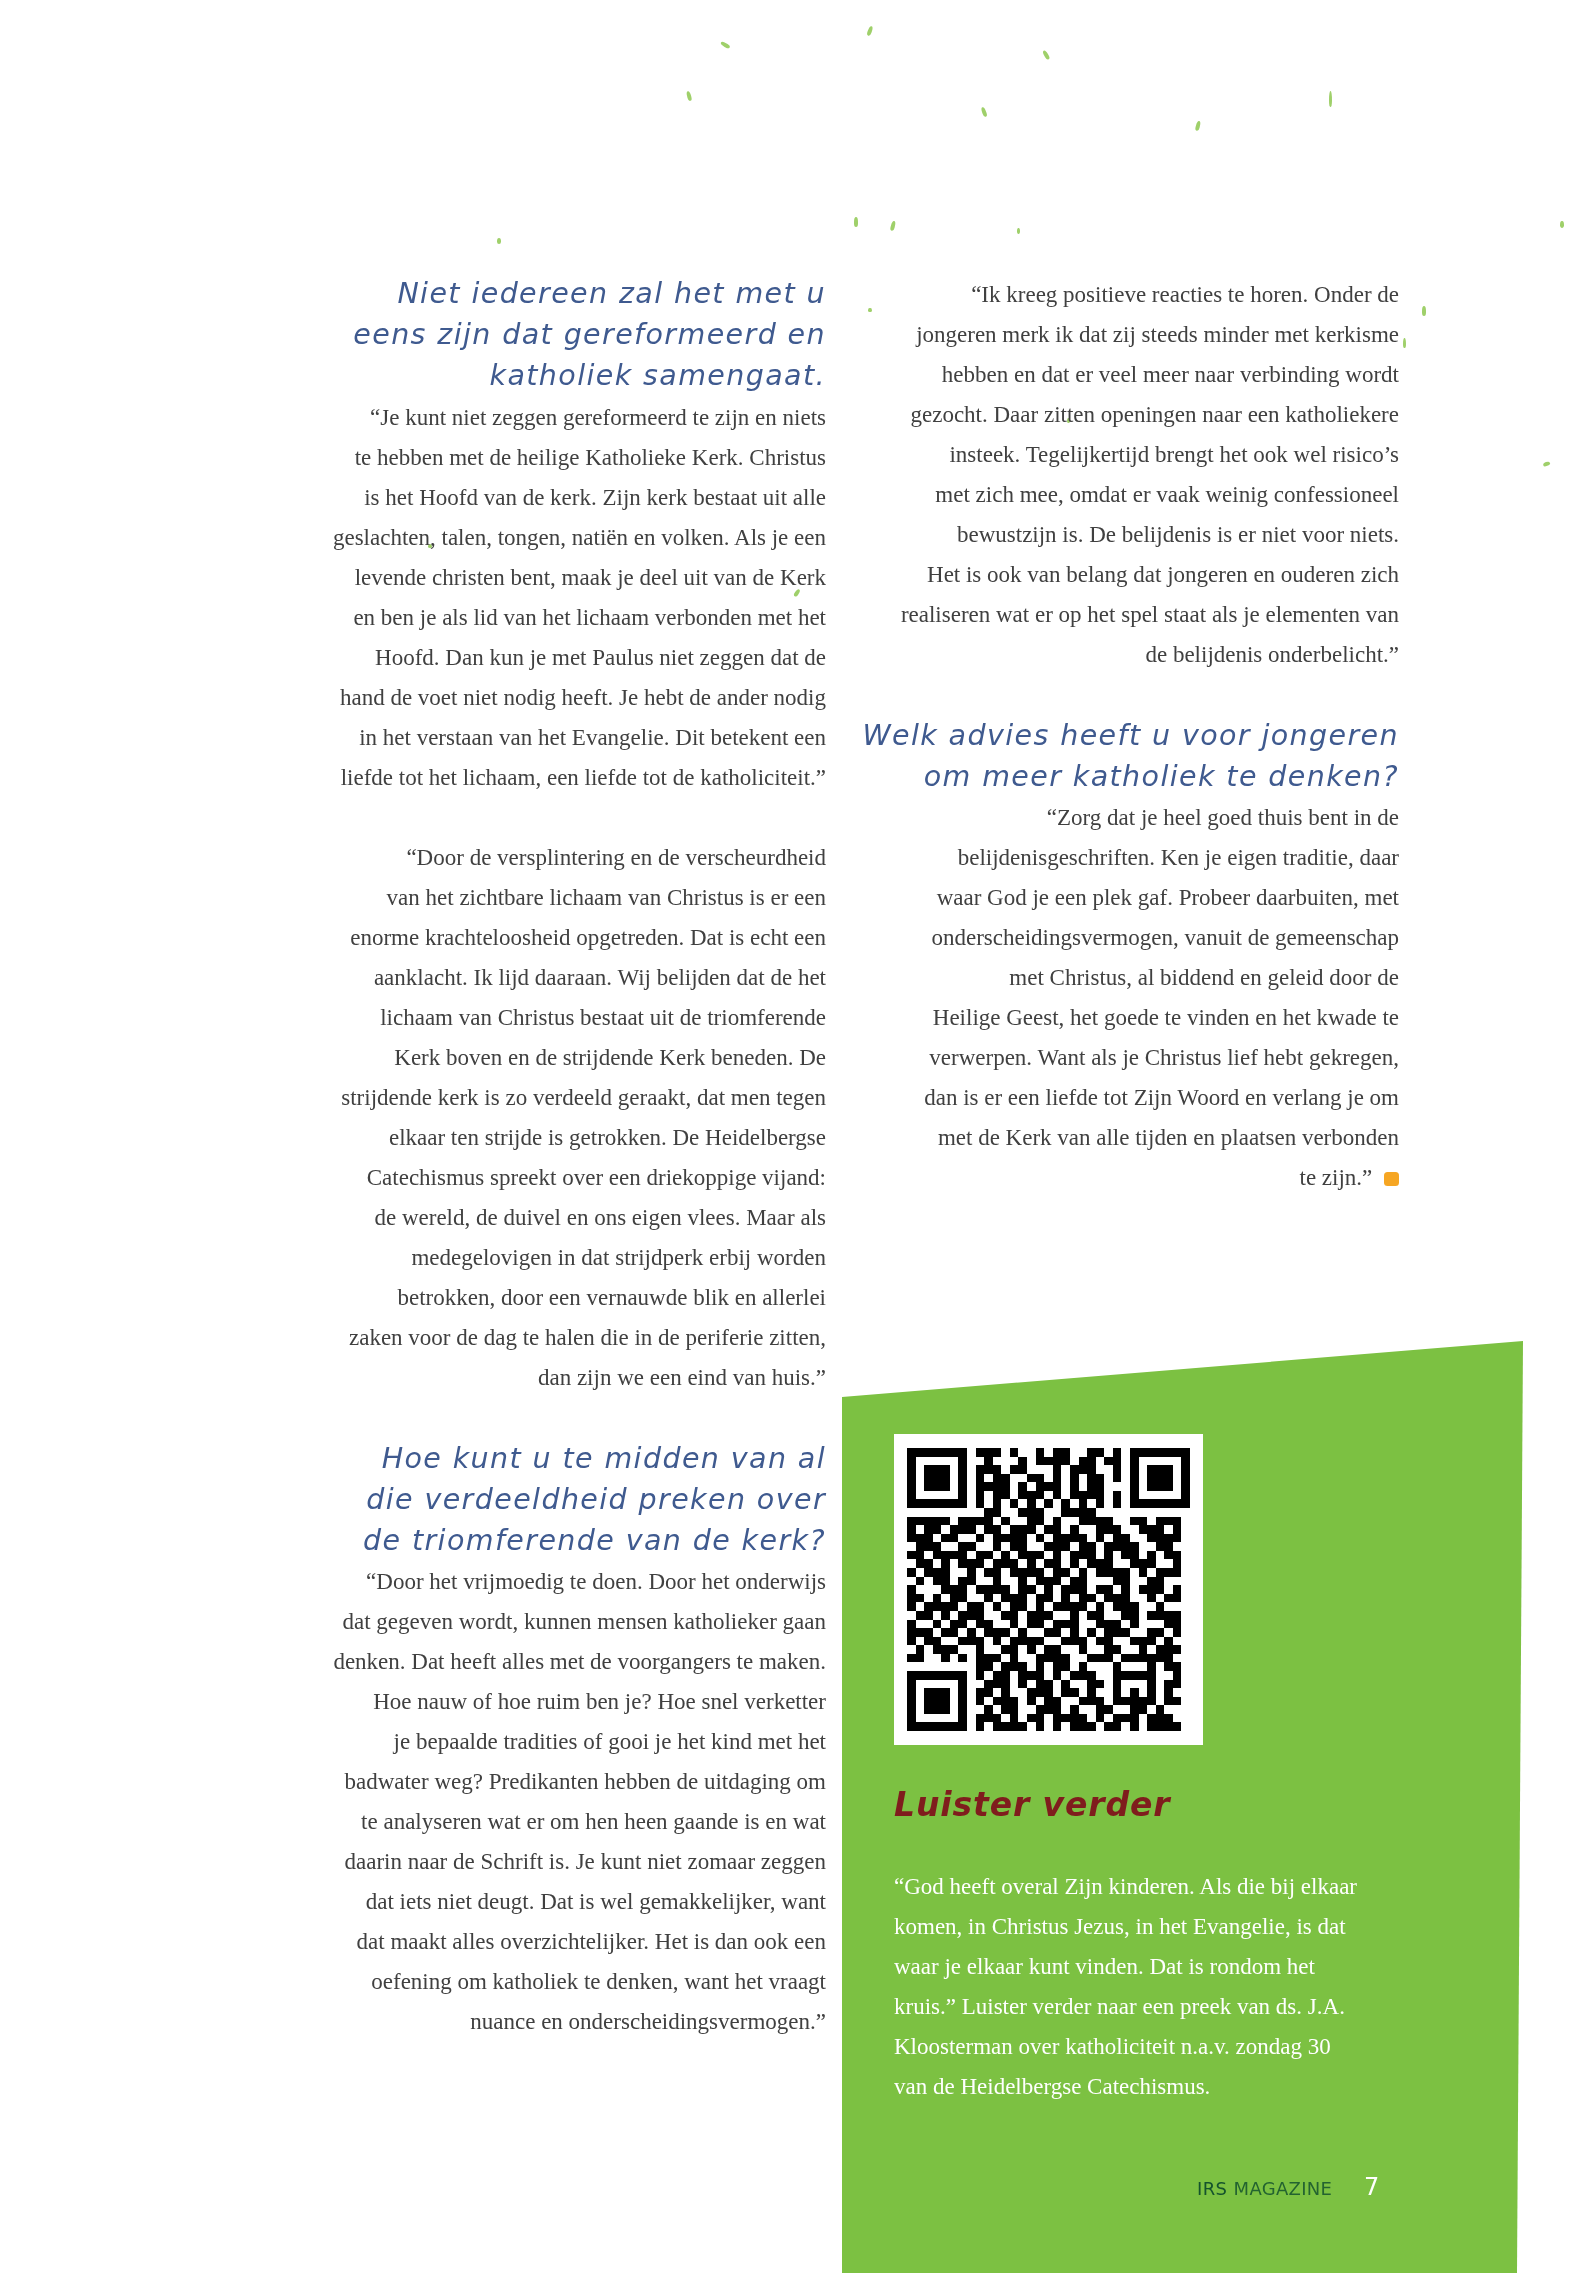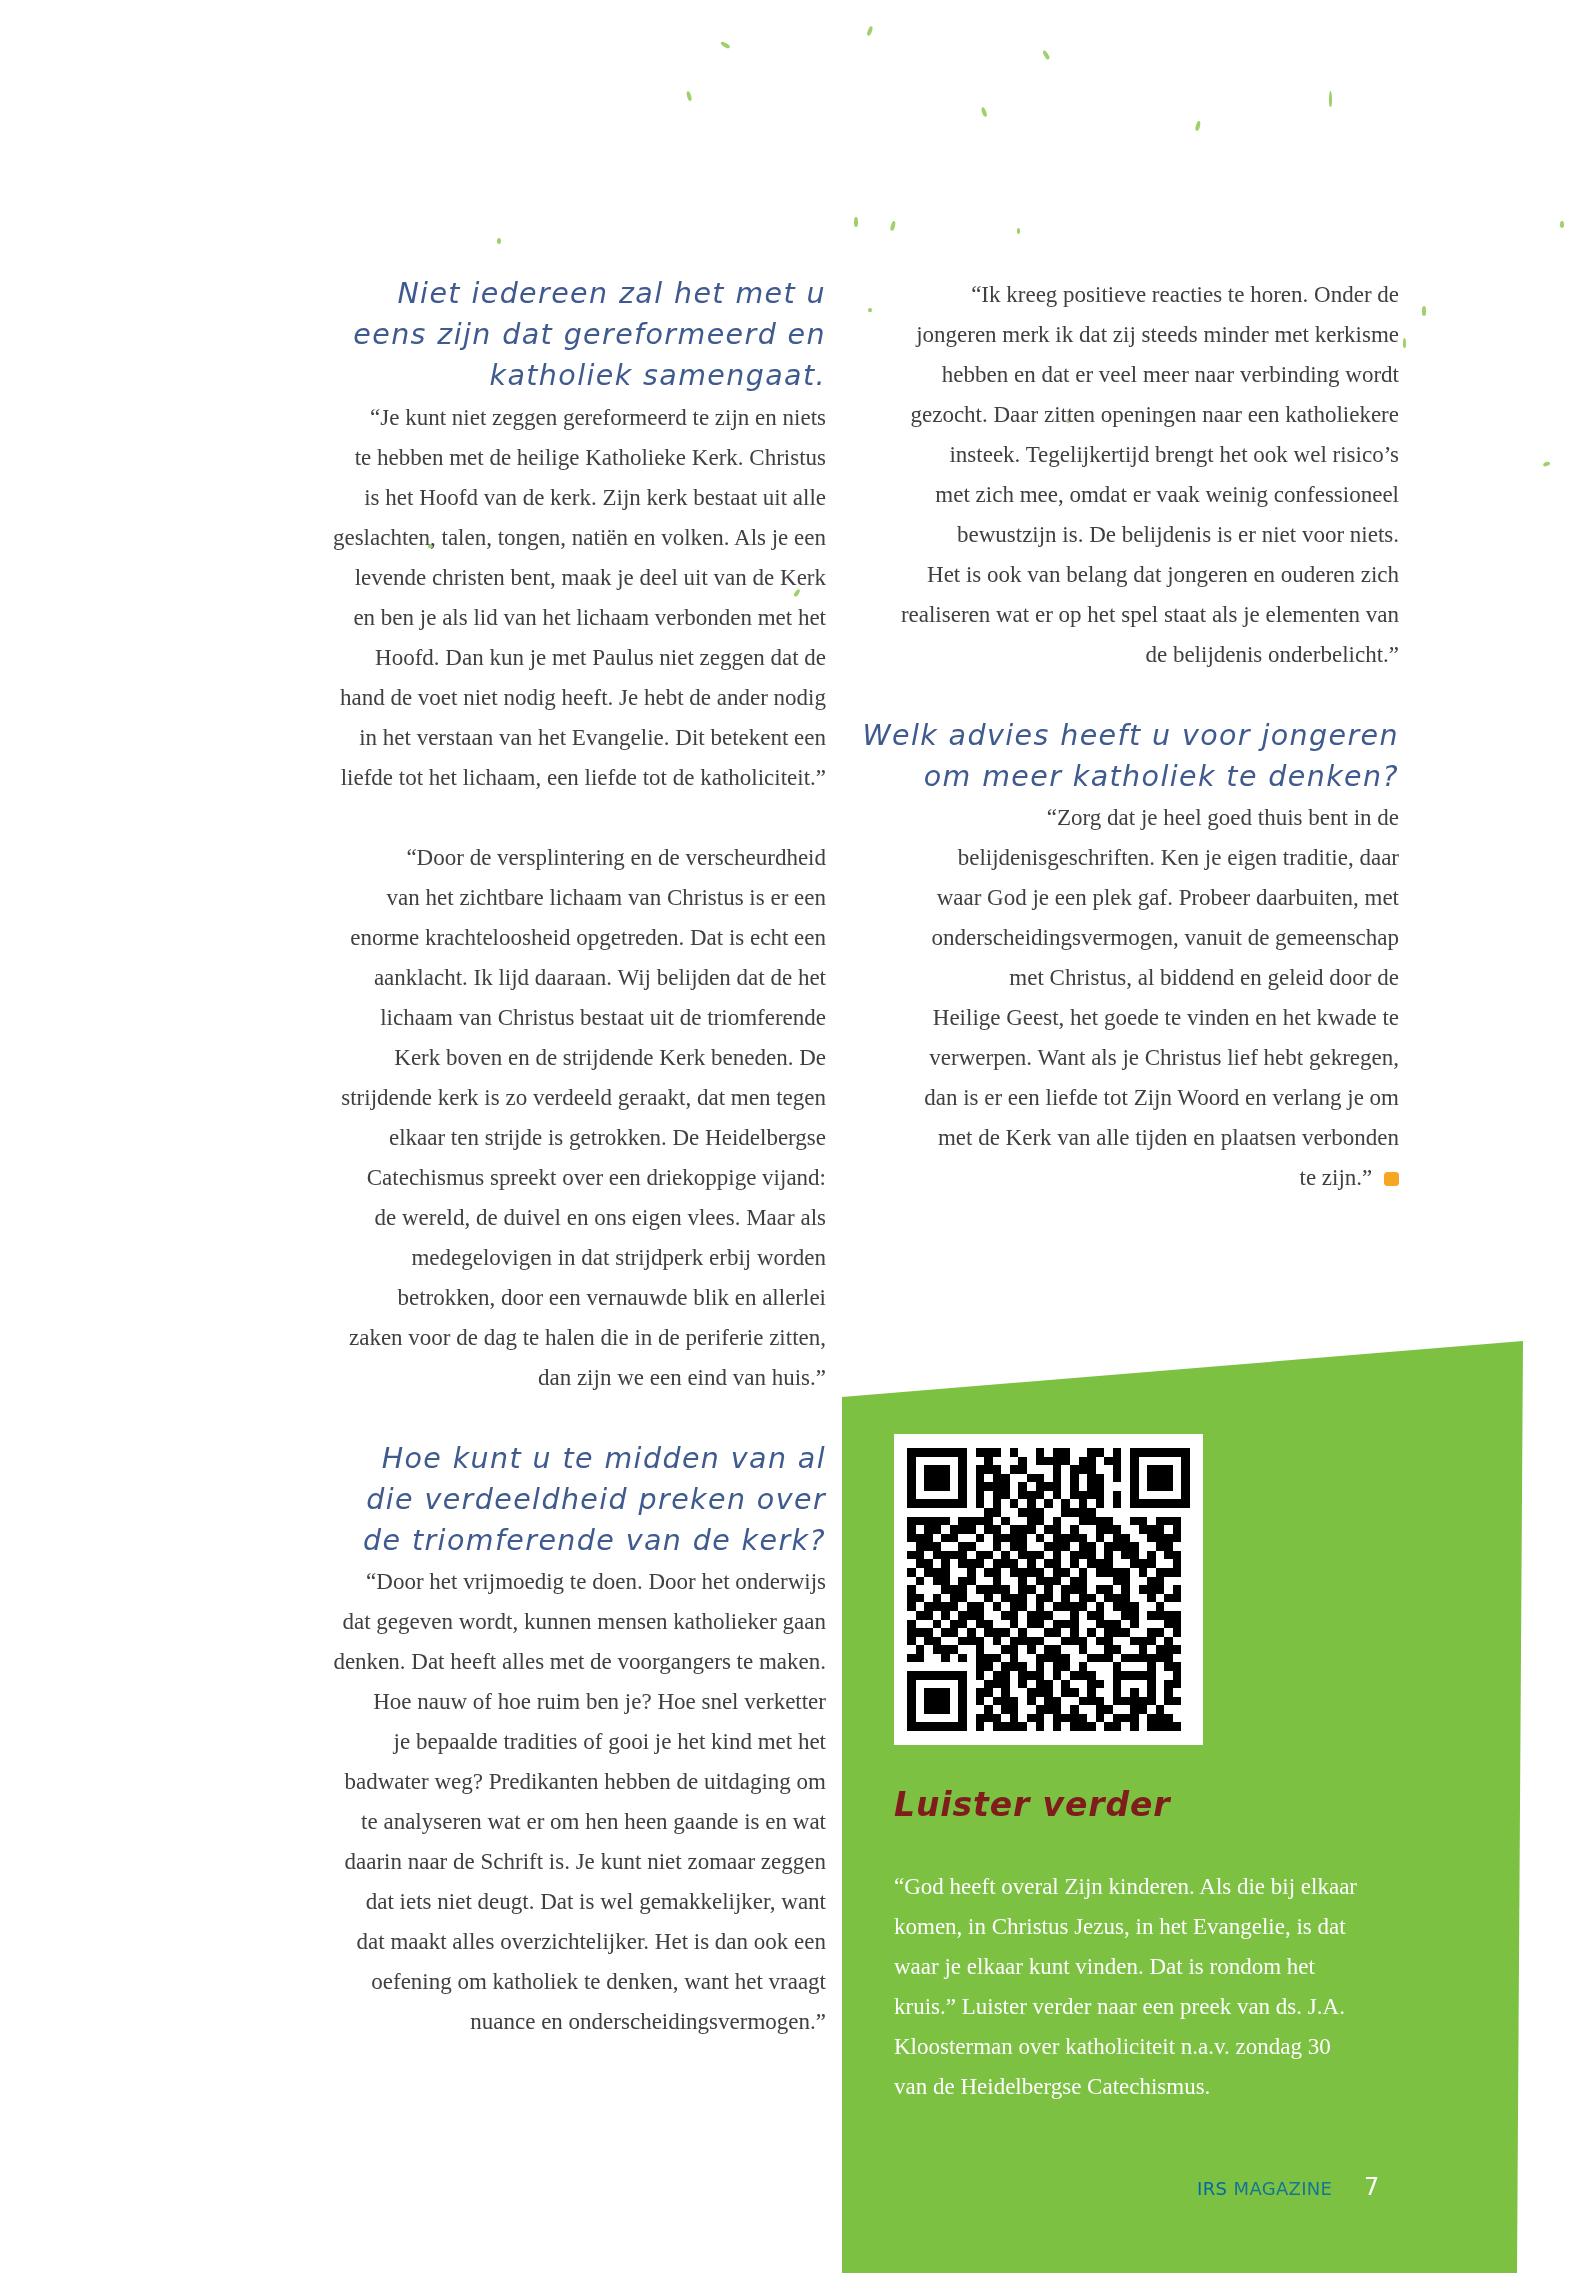--- a/index.html
+++ b/index.html
@@ -45,21 +45,21 @@
     font-family: "DejaVu Sans", sans-serif; font-style: oblique;
     font-size: 33px; color: #7f1d1d; letter-spacing: 0.9px; margin: 0;
   }
   .lv-text {
     position: absolute; left: 894px; top: 1867px; width: 552px;
     font-family: "Liberation Serif", serif; color: #ffffff;
     font-size: 23px; line-height: 40px; margin: 0; white-space: pre-line;
   }
   .footer {
     position: absolute; left: 1197px; top: 2178px;
-    font-family: "DejaVu Sans", sans-serif; color: #0369a1;
+    font-family: "DejaVu Sans", sans-serif; color: #14532d;
     font-size: 18px; letter-spacing: 0.4px;
   }
   .footer .light { font-weight: normal; opacity: 0.85; letter-spacing: 0.3px; }
   .footer .irs { font-weight: normal; }
   .page-num {
     position: absolute; left: 1364px; top: 2173px;
     font-family: "DejaVu Sans", sans-serif; color: #ffffff; font-size: 24px;
   }
 </style>
 </head>

